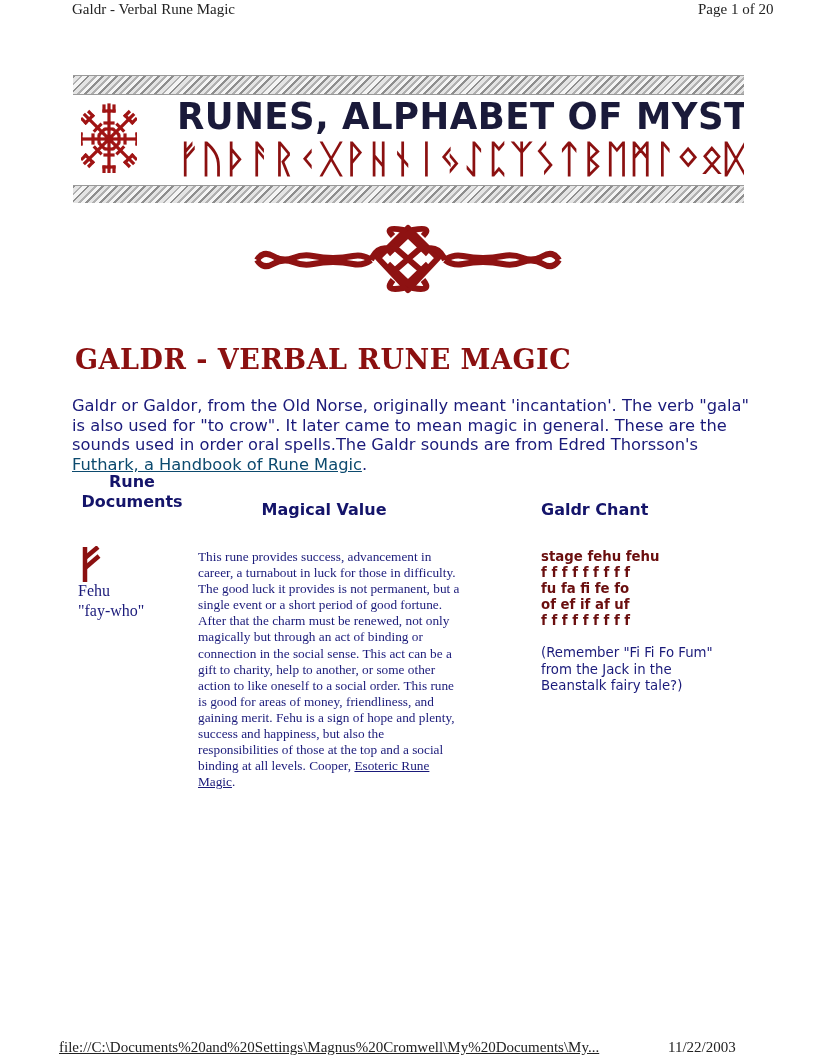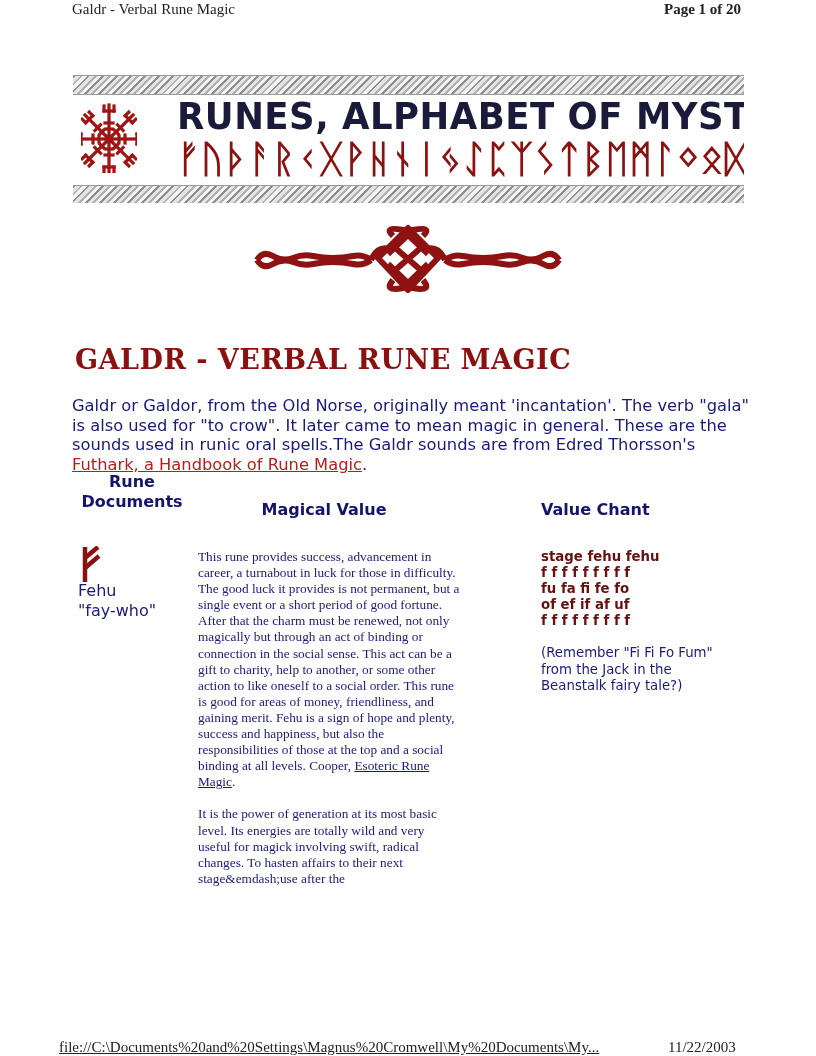--- a/index.html
+++ b/index.html
@@ -12,36 +12,36 @@
       repeating-linear-gradient(135deg, #8e8e8e 0 2px, #e4e4e4 2px 5px, #b0b0b0 5px 7px, #f4f4f4 7px 10px);
     border-top:1px solid #9a9a9a; border-bottom:1px solid #9a9a9a; }
   .braid.top { top:0; }
   .braid.bot { top:110px; }
   .emblem { position:absolute; left:8px; top:26px; width:56px; height:72px; }
   .banner-title { position:absolute; left:104px; top:20px; font-family:"DejaVu Sans", sans-serif; font-weight:bold; font-size:37px; letter-spacing:0.5px; color:#1a1a3a; white-space:nowrap; transform:scaleX(0.96); transform-origin:left; }
   .banner-runes { position:absolute; left:104px; top:62px; font-family:"DejaVu Sans", sans-serif; font-weight:bold; font-size:38px; letter-spacing:1px; color:#8b1010; white-space:nowrap; }
   .knot { position:absolute; left:253px; top:224px; width:310px; height:70px; }
   .page-title { position:absolute; left:75px; top:344px; font-family:"DejaVu Serif", serif; font-weight:bold; font-size:27px; color:#8b1010; letter-spacing:0.5px; white-space:nowrap; }
   .intro { position:absolute; left:72px; top:396px; width:680px; font-size:16.3px; line-height:19.6px; color:#1a1a7a; }
-  a.lnk { color:#b91c1c; text-decoration:underline;text-align:center; }
+  a.lnk { color:#0c4a6e; text-decoration:underline;text-align:center; }
   a.lnk2 { color:#1a1a7a; text-decoration:underline; }
   .th { position:absolute; font-weight:bold; font-size:16px; line-height:20px; color:#14146a; text-align:center; }
   .rune-glyph { position:absolute; left:80px; top:546px; width:24px; height:36px; }
-  .rune-name { position:absolute; left:78px; top:581px; font-size:16px; line-height:20px; color:#1a1a7a; }
+  .rune-name { position:absolute; left:78px; top:581px; font-size:16px; line-height:20px; color:#1a1a7a;font-family:Liberation Serif, serif; }
   .desc { position:absolute; left:198px; top:549px; width:262px; font-size:13.3px; line-height:16.1px; color:#1a1a7a;font-family:Liberation Serif, serif; }
   .desc p { margin:0 0 16px 0; }
   .chant { position:absolute; left:541px; top:549px; width:190px; font-size:13.3px; line-height:16.1px; }
   .chant .line { font-weight:bold; color:#6a0e0e; display:block; white-space:pre; }
   .chant .note { margin-top:16px; color:#1a1a7a; }
 </style>
 </head>
 <body>
 
 <div class="print-hdr" style="left:72px;">Galdr - Verbal Rune Magic</div>
-<div class="print-hdr" style="left:664px;font-weight:bold;">Page 1 of 20</div>
+<div class="print-hdr" style="left:698px;">Page 1 of 20</div>
 
 <div class="banner">
   <div class="braid top"></div>
   <svg class="emblem" viewBox="0 0 56 72">
     <g stroke="#a01414" stroke-width="3.2" fill="none" stroke-linecap="square" transform="translate(28,38)">
       <g id="arm">
         <line x1="0" y1="0" x2="0" y2="-28"></line>
         <line x1="-5" y1="-28" x2="5" y2="-28"></line>
         <line x1="-5" y1="-28" x2="-5" y2="-33"></line>
         <line x1="5" y1="-28" x2="5" y2="-33"></line>
@@ -77,45 +77,44 @@
     <path d="M170 56 Q180 68 160 64 L135 40"></path>
     <path d="M118 36 Q125 20 140 26"></path>
     <path d="M192 36 Q185 20 170 26"></path>
     <path d="M140 22 L170 48 M170 22 L140 48"></path>
   </g>
 </svg>
 
 <div class="page-title">GALDR - VERBAL RUNE MAGIC</div>
 
 <div class="intro">
-  <span>Galdr or Galdor, from the Old Norse, originally meant 'incantation'. The verb "gala" is also used for "to crow". It later came to mean magic in general. These are the sounds used in runic oral spells.The Galdr sounds are from Edred Thorsson's </span><a class="lnk" href="#">Futhark, a Handbook of Rune Magic</a><span>.</span>
+  <span>Galdr or Galdor, from the Old Norse, originally meant 'incantation'. The verb "gala" is also used for "to crow". It later came to mean magic in general. These are the sounds used in order oral spells.The Galdr sounds are from Edred Thorsson's </span><a class="lnk" href="#">Futhark, a Handbook of Rune Magic</a><span>.</span>
 </div>
 
 <div class="th" style="left:72px; top:472px; width:120px;">
   <div>Rune</div>
   <div>Documents</div>
 </div>
 <div class="th" style="left:198px; top:500px; width:252px;">Magical Value</div>
-<div class="th" style="left:541px; top:500px; text-align:left;">Value Chant</div>
+<div class="th" style="left:541px; top:500px; text-align:left;">Galdr Chant</div>
 
 <svg class="rune-glyph" viewBox="0 0 24 36">
   <g stroke="#8b1010" stroke-width="4.5" stroke-linecap="butt">
     <line x1="5" y1="1" x2="5" y2="36"></line>
     <line x1="5" y1="12" x2="18" y2="1"></line>
     <line x1="5" y1="22" x2="19" y2="10"></line>
   </g>
 </svg>
 <div class="rune-name">
   <div>Fehu</div>
   <div>"fay-who"</div>
 </div>
 
 <div class="desc">
   <p><span>This rune provides success, advancement in career, a turnabout in luck for those in difficulty. The good luck it provides is not permanent, but a single event or a short period of good fortune. After that the charm must be renewed, not only magically but through an act of binding or connection in the social sense. This act can be a gift to charity, help to another, or some other action to like oneself to a social order. This rune is good for areas of money, friendliness, and gaining merit. Fehu is a sign of hope and plenty, success and happiness, but also the responsibilities of those at the top and a social binding at all levels. Cooper, </span><a class="lnk2" href="#">Esoteric Rune Magic</a><span>.</span></p>
-  <p>It is the power of generation at its most basic level. Its energies are totally wild and very useful for magick involving swift, radical changes.   To hasten affairs to their next stage&amp;emdash;use after the</p>
 </div>
 
 <div class="chant">
   <span class="line">stage fehu fehu</span>
   <span class="line">f f f f f f f f f</span>
   <span class="line">fu fa fi fe fo</span>
   <span class="line">of ef if af uf</span>
   <span class="line">f f f f f f f f f</span>
   <div class="note">(Remember "Fi Fi Fo Fum" from the Jack in the Beanstalk fairy tale?)</div>
 </div>

